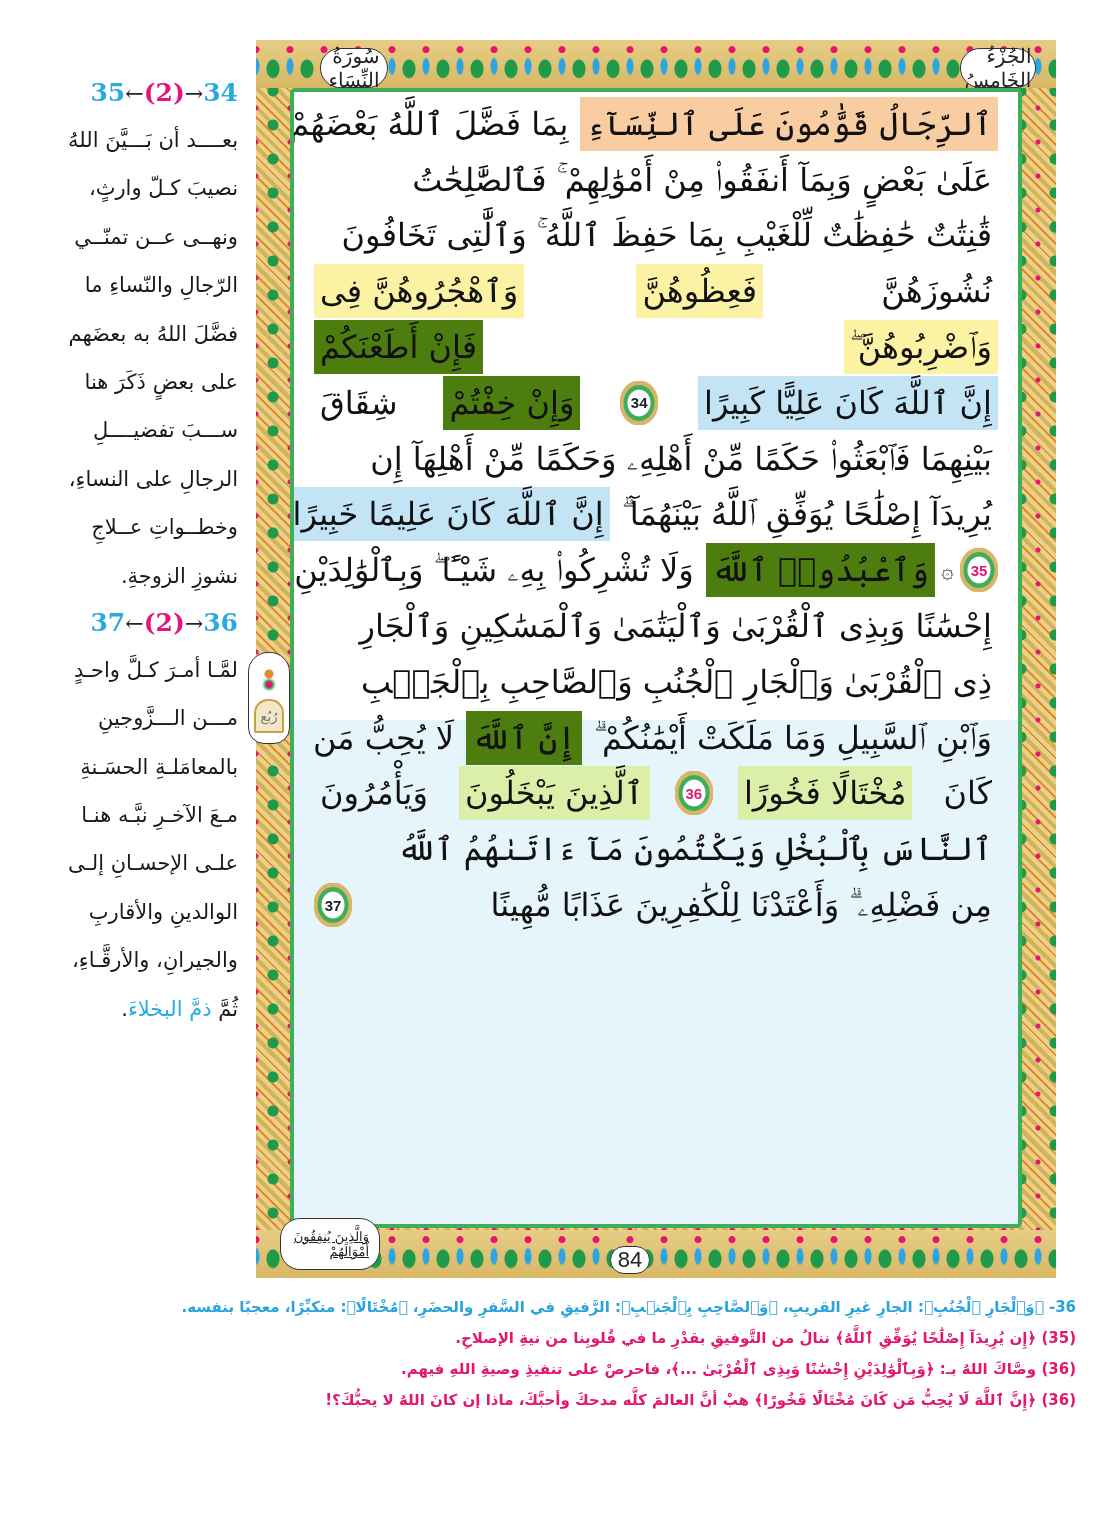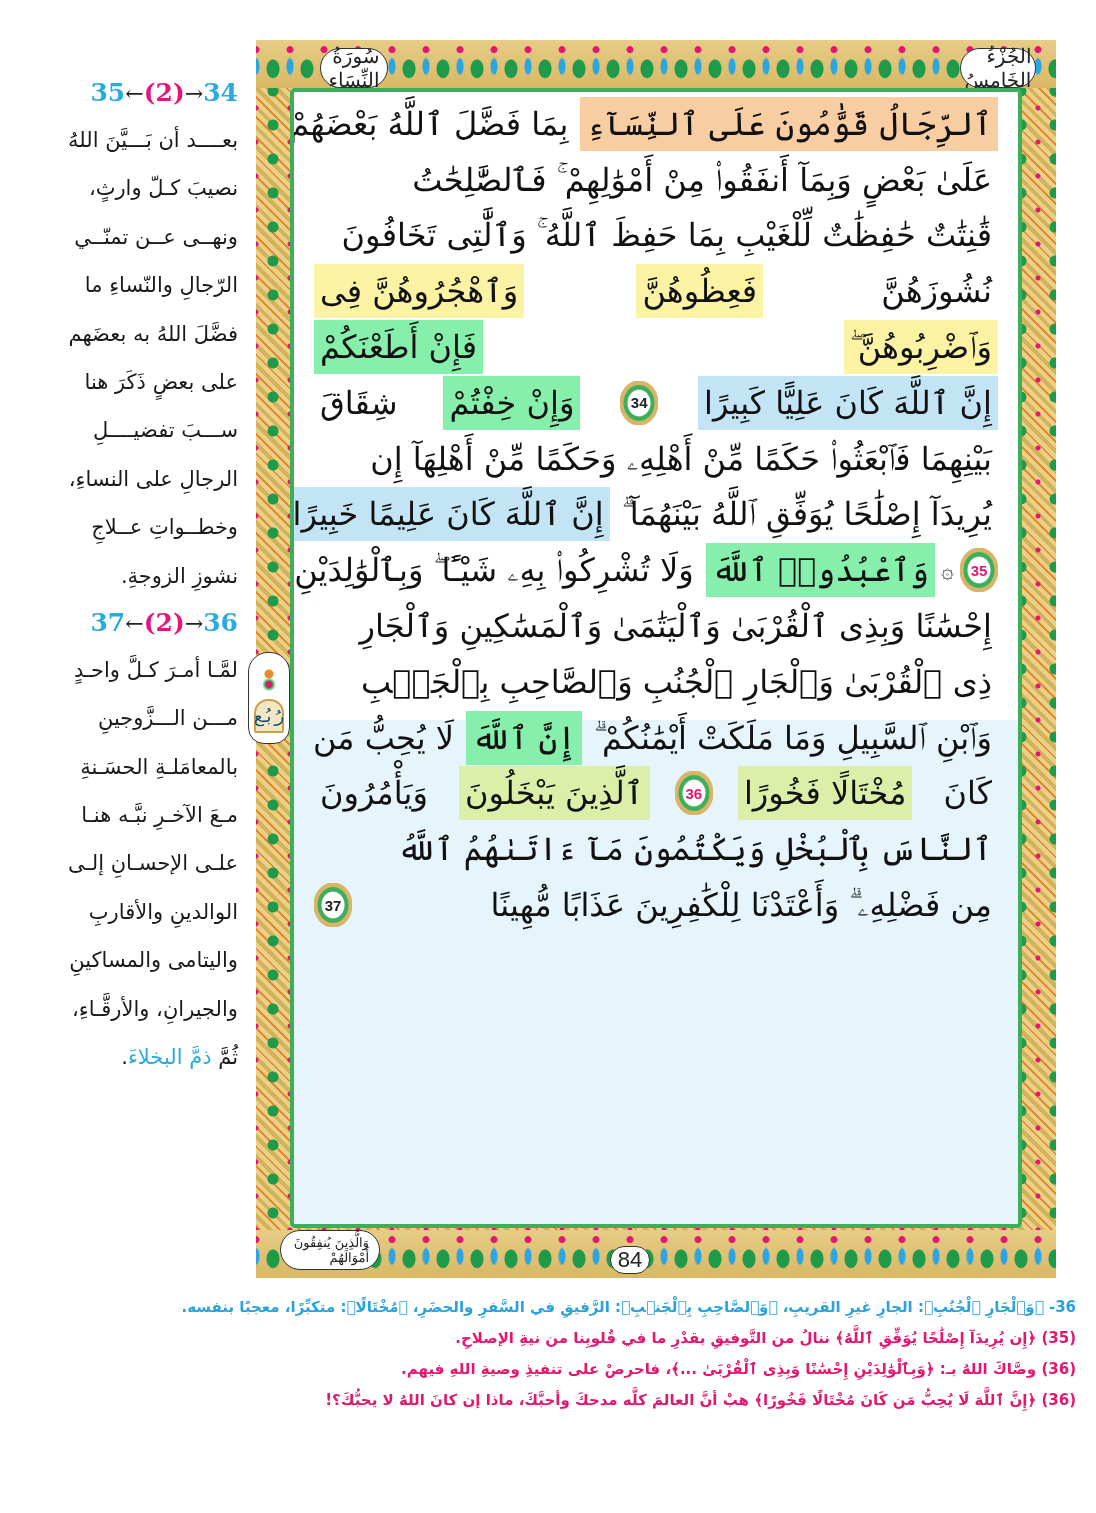--- a/index.html
+++ b/index.html
@@ -59,52 +59,52 @@
 
     
     .cartouche {
       position: absolute; top: 8px; height: 40px; background: #fff;
       border: 1.5px solid #333; border-radius: 20px; display: flex; align-items: center;
       justify-content: center; font-family: "DejaVu Serif", serif; font-size: 20px; direction: rtl;
       color: #222; padding: 0 10px;
     }
     .cart-surah { left: 64px; width: 68px; }
     .cart-juz { right: 20px; width: 76px; }
-    .cart-next { top: auto; bottom: 8px; left: 24px; width: 100px; height: 40px; font-size: 13px; }
+    .cart-next { top: auto; bottom: 8px; left: 24px; width: 100px; height: 52px; font-size: 13px; text-decoration: underline; }
     .cart-page {
       top: auto; bottom: 4px; left: 354px; width: 40px; height: 28px; font-family: "Liberation Sans", sans-serif;
       font-size: 22px; border-radius: 14px;
     }
 
     
     .rub {
       position: absolute; left: -8px; top: 612px; width: 42px; height: 92px; background: #fff;
       border: 1.5px solid #333; border-radius: 20px 20px 16px 16px;
       display: flex; flex-direction: column; align-items: center; justify-content: flex-end; padding-bottom: 10px;
     }
     .rub .orn { width: 14px; height: 30px; margin-bottom: 4px;
       background: radial-gradient(circle at 50% 30%, #e58a2f 0 4px, transparent 5px),
                   radial-gradient(circle at 50% 65%, #e2176f 0 3px, #3fae5a 4px, transparent 7px); }
     .rub .arch {
       width: 30px; height: 34px; border: 2px solid #c9a04c; border-radius: 14px 14px 2px 2px;
       background: #f3e6c5; display: flex; align-items: center; justify-content: center;
-      font-family: Liberation Mono, monospace; font-size: 17px; direction: rtl; color: #0c4a6e;
+      font-family: Liberation Sans, sans-serif; font-size: 13px; direction: rtl; color: #737373;
     }
 
     
     .lines { position: absolute; left: 20px; right: 20px; top: 4px; direction: rtl; }
     .qline {
       height: 55.8px; display: flex; align-items: center; justify-content: space-between;
       font-family: "DejaVu Serif", serif; font-size: 32px; color: #111; white-space: nowrap;
       gap: 6px;
     }
     .seg { padding: 2px 6px; line-height: 50px; }
     .seg.orange { background: #f9cda2; }
     .seg.yellow { background: #fbf2a4; }
-    .seg.pink { background: #86efac; }
+    .seg.pink { background: #4d7c0f; }
     .seg.blue { background: #c2e4f5; }
     .seg.green { background: #dcefa8; }
     .ayah {
       display: inline-flex; align-items: center; justify-content: center; width: 38px; height: 44px;
       position: relative; flex: 0 0 auto;
     }
     .ayah::before {
       content: ""; position: absolute; inset: 0;
       background: radial-gradient(ellipse at 50% 50%, #fff 0 11px, #3fae5a 12px 15px, #d9b56a 16px 19px, transparent 20px);
     }
@@ -144,21 +144,20 @@
   <div class="side-group">
     <div class="ref">
       <span class="num">37</span><span class="arr">←</span><span class="mid">(2)</span><span class="arr">→</span><span class="num">36</span>
     </div>
     <div class="side-line">لمَّـا أمـرَ كـلَّ واحـدٍ</div>
     <div class="side-line">مـــن الـــزَّوجينِ</div>
     <div class="side-line">بالمعامَلـةِ الحسَـنةِ</div>
     <div class="side-line">مـعَ الآخـرِ نبَّـه هنـا</div>
     <div class="side-line">علـى الإحسـانِ إلـى</div>
     <div class="side-line">الوالدينِ والأقاربِ</div>
-    <div class="side-line">واليتامى والمساكينِ</div>
     <div class="side-line">والجيرانِ، والأرقَّـاءِ،</div>
     <div class="side-line">
       <span>ثُمَّ </span><span class="hl">ذمَّ البخلاءَ</span><span>.</span>
     </div>
   </div>
 </div>
 
 <div class="frame">
   <div class="border-band"></div>
   <div class="border-top-strip"></div>

